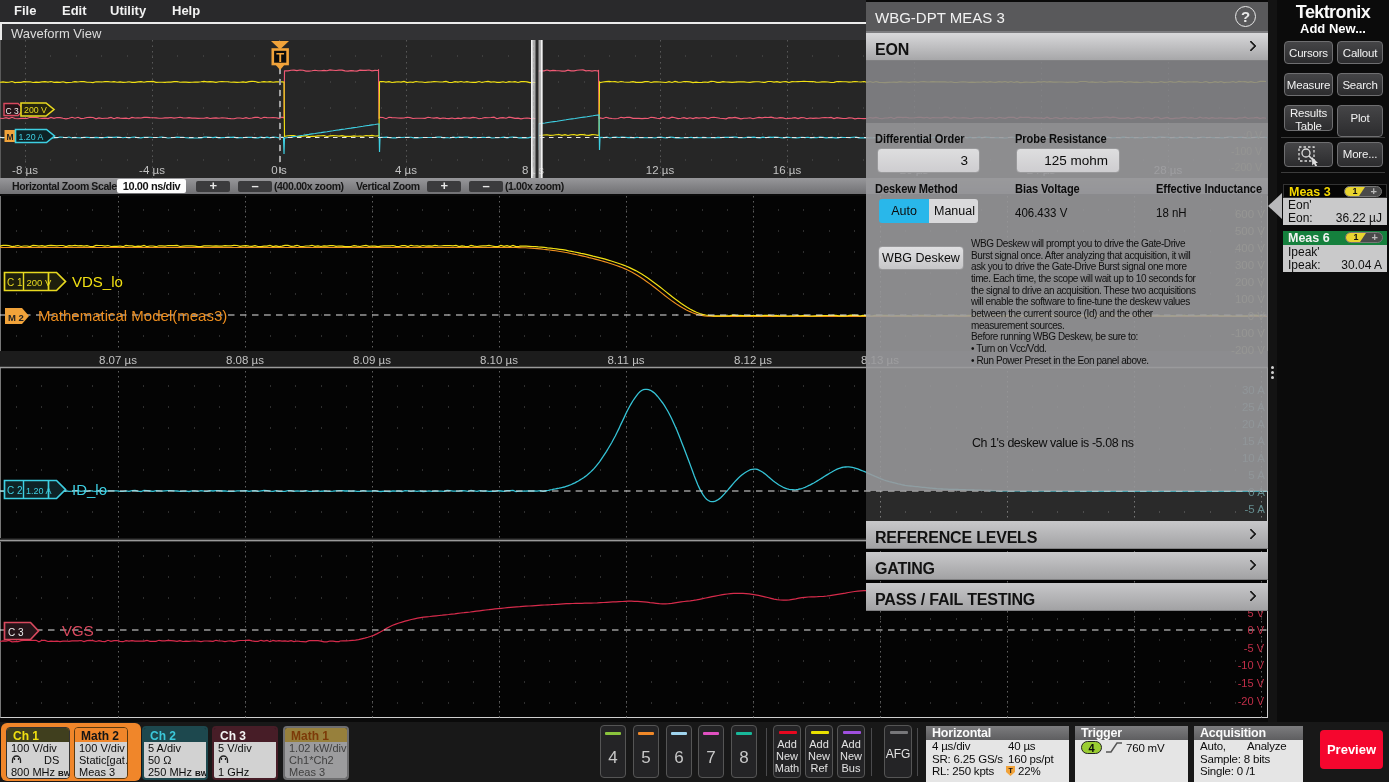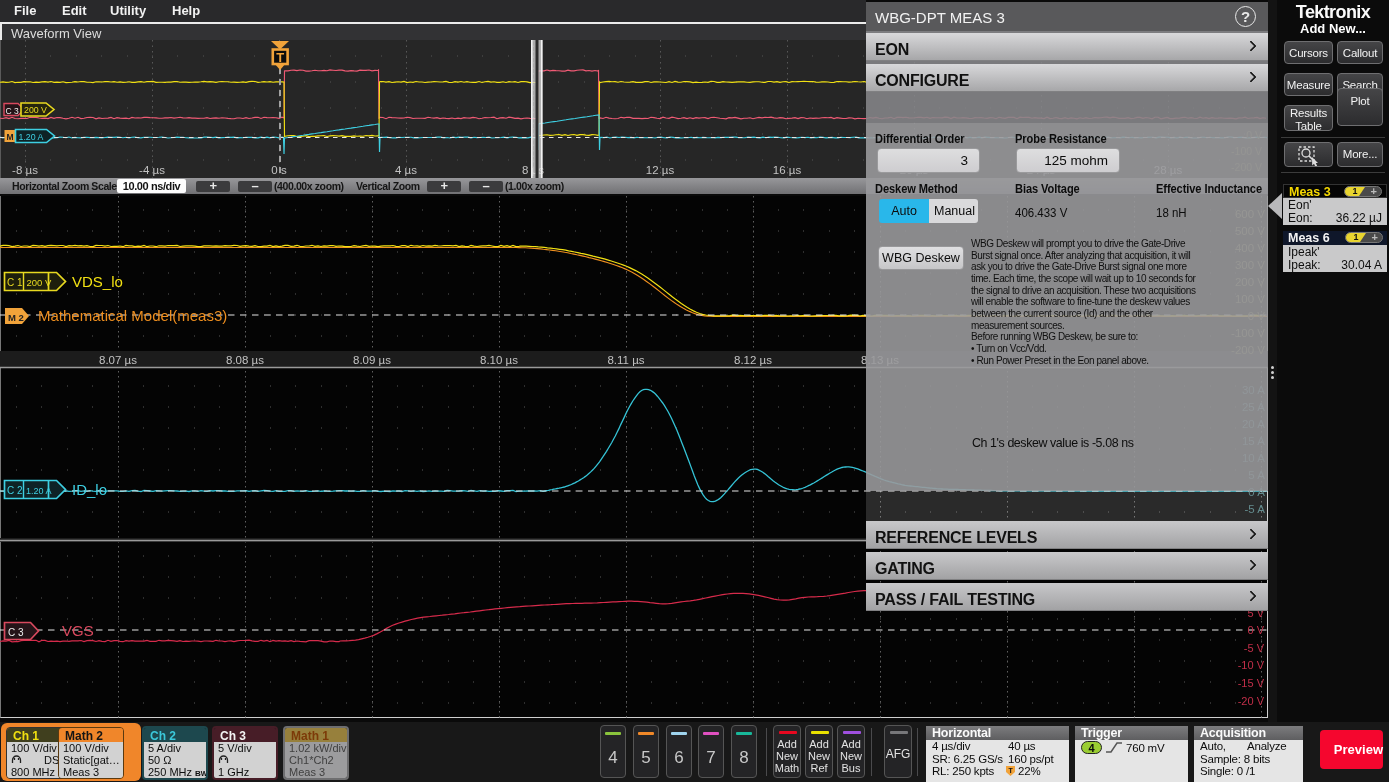--- a/index.html
+++ b/index.html
@@ -94,21 +94,21 @@
 .chbtn .no { position:absolute; left:0; top:22px; width:100%; text-align:center; font-size:17px; }
 .addbtn { position:absolute; top:3px; width:28px; height:53px; background:#242426; border:1px solid #555;
   border-radius:4px; color:#e2e2e2; font-size:11px; line-height:12px; text-align:center; }
 .addbtn .ln { position:absolute; left:5px; top:5px; width:18px; height:2.5px; border-radius:1px; }
 .addbtn .tx { position:absolute; left:0; top:12px; width:100%; }
 .ipanel { position:absolute; top:4px; height:64px; background:#e5e5e5; border-radius:1px; font-size:11.5px; letter-spacing:-0.2px; color:#0c0c0c; white-space:nowrap; }
 .ipanel .hd { height:14px; background:linear-gradient(#7c7c7e,#5e5e60); color:#fafafa; font-weight:bold;
   font-size:12.5px; padding:0 0 0 6px; line-height:14px; }
 .ipanel .row { position:absolute; left:6px; }
 #preview { position:absolute; left:1320px; top:8px; width:63px; height:39px; background:#f5062e; border-radius:4px;
-  color:#fff; font-size:13px; font-weight:bold; text-align:right; line-height:39px; }
+  color:#fff; font-size:13px; font-weight:bold; text-align:center; line-height:39px; }
 </style>
 </head>
 <body>
 <div id="app">
 
   <div id="menubar" class="abs">
     <span style="left:14px">File</span>
       <span style="left:62px">Edit</span>
     <span style="left:110px">Utility</span>
       <span style="left:172px">Help</span>
@@ -244,21 +244,21 @@
   </div>
 
   <div id="side" class="abs">
     <div id="logo">Tektronix</div>
     <div id="addnew">Add New...</div>
     <div class="sbtn" style="left:7px;top:41px;width:49px;height:23px;line-height:22px">Cursors</div>
     <div class="sbtn" style="left:60px;top:41px;width:46px;height:23px;line-height:22px">Callout</div>
     <div class="sbtn" style="left:7px;top:73px;width:49px;height:23px;line-height:22px">Measure</div>
     <div class="sbtn" style="left:60px;top:73px;width:46px;height:23px;line-height:22px">Search</div>
     <div class="sbtn" style="left:7px;top:105px;width:49px;height:26px;line-height:12.5px;padding-top:1px">Results<br>Table</div>
-    <div class="sbtn" style="left:60px;top:88px;width:46px;height:38px;line-height:24px">Plot</div>
+    <div class="sbtn" style="left:60px;top:105px;width:46px;height:32px;line-height:24px">Plot</div>
     <div class="sbtn" style="left:7px;top:142px;width:49px;height:25px">
       <svg width="47" height="23" viewBox="0 0 47 23">
         <rect x="14" y="4" width="15" height="14" fill="none" stroke="#ddd" stroke-width="1.3" stroke-dasharray="2.5,2"></rect>
         <circle cx="21" cy="10" r="4" fill="none" stroke="#ddd" stroke-width="1.3"></circle>
         <line x1="24" y1="13" x2="28" y2="17" stroke="#ddd" stroke-width="1.6"></line>
         <path d="M27 14 l6 6 l-2.2 0 l1.4 3 l-1.8 .8 l-1.4-3 l-1.8 1.6 z" fill="#ddd"></path>
       </svg>
     </div>
     <div class="sbtn" style="left:60px;top:142px;width:46px;height:25px;line-height:23px">More...</div>
     <div id="sdivider"></div>
@@ -268,21 +268,21 @@
       <div class="pill" style="right:4px;top:1px">
           <div class="one">1</div>
           <div class="plus">+</div>
         </div>
     </div>
     <div class="measbody" style="top:198px;height:27px">
       <div style="top:0px">Eon'</div>
       <div style="top:13px">Eon:</div>
       <div style="top:13px;left:auto;right:5px">36.22 µJ</div>
     </div>
-    <div class="meashdr" style="top:231px;background:#0f172a;color:#f2f2f2">Meas 6
+    <div class="meashdr" style="top:231px;background:#15803d;color:#f2f2f2">Meas 6
       <div class="pill" style="right:4px;top:1px">
           <div class="one">1</div>
           <div class="plus">+</div>
         </div>
     </div>
     <div class="measbody" style="top:245px;height:27px">
       <div style="top:0px">Ipeak'</div>
       <div style="top:13px">Ipeak:</div>
       <div style="top:13px;left:auto;right:5px">30.04 A</div>
     </div>
@@ -290,24 +290,20 @@
   </div>
 
   <div id="panel" class="abs">
     <div id="pcontent"></div>
     <div id="phdr">
         <span>WBG-DPT MEAS 3</span>
         <div id="phelp">?</div>
       </div>
     <div class="pbar" style="top:31px">
         <span>EON</span>
-        <div class="chev"></div>
-      </div>
-    <div class="pbar" style="top:62px">
-        <span>CONFIGURE</span>
         <div class="chev"></div>
       </div>
 
     <div class="plabel" style="left:9px;top:129px">Differential Order</div>
     <div class="pinput" style="left:11px;top:146px;width:103px">3</div>
     <div class="plabel" style="left:149px;top:129px">Probe Resistance</div>
     <div class="pinput" style="left:150px;top:146px;width:104px">125 mohm</div>
 
     <div class="plabel" style="left:9px;top:179px">Deskew Method</div>
     <div class="plabel" style="left:149px;top:179px">Bias Voltage</div>
@@ -348,21 +344,21 @@
   </div>
 
   <div id="bottom" class="abs">
     <div style="position:absolute;left:1px;top:1px;width:140px;height:58px;background:#f0862a;border-radius:6px"></div>
     <div class="bdg" style="left:6px;top:5px;width:64px;height:52px;border:1px solid #333">
       <div class="hd" style="background:#403f1e;color:#f0e010">Ch 1</div>
       <div class="bd" style="background:#d2d2d2">100 V/div<br><svg width="11" height="9" viewBox="0 0 11 9">
             <path d="M1.5 8 V5 a4 4 0 0 1 8 0 V8 M3.5 5 v-2 M7.5 5 v-2" fill="none" stroke="#222" stroke-width="1.3"></path>
           </svg><span style="margin-left:22px">DS</span><br>800 MHz <span style="font-size:8px;font-weight:bold">B<span style="font-size:7px">W</span></span></div>
     </div>
-    <div class="bdg" style="left:58px;top:5px;width:66px;height:52px;border:1px solid #5a3a10">
+    <div class="bdg" style="left:74px;top:5px;width:54px;height:52px;border:1px solid #5a3a10">
       <div class="hd" style="background:#f0862a;color:#151515">Math 2</div>
       <div class="bd" style="background:#d2d2d2">100 V/div<br>Static[gat…<br>Meas 3</div>
     </div>
     <div class="bdg" style="left:142px;border:2px solid #1d484e">
       <div class="hd" style="background:#1d484e;color:#3bc8da">Ch 2</div>
       <div class="bd" style="background:#d2d2d2">5 A/div<br>50 Ω<br>250 MHz <span style="font-size:8px;font-weight:bold">B<span style="font-size:7px">W</span></span></div>
     </div>
     <div class="bdg" style="left:212px;border:2px solid #471d27">
       <div class="hd" style="background:#471d27;color:#f3f3f3">Ch 3</div>
       <div class="bd" style="background:#d2d2d2">5 V/div<br><svg width="11" height="9" viewBox="0 0 11 9">

